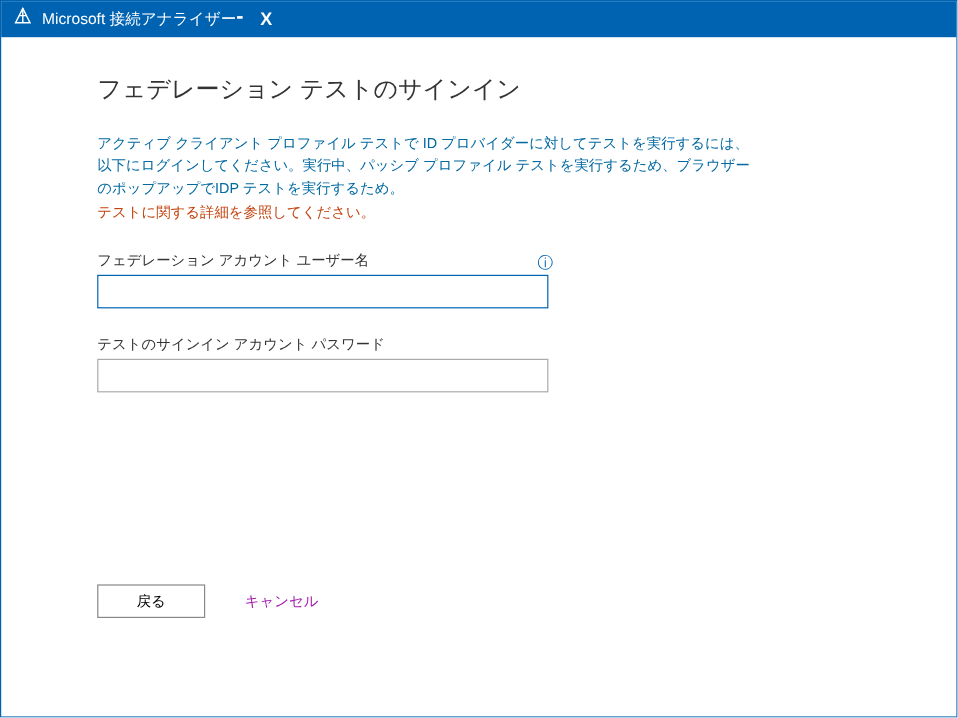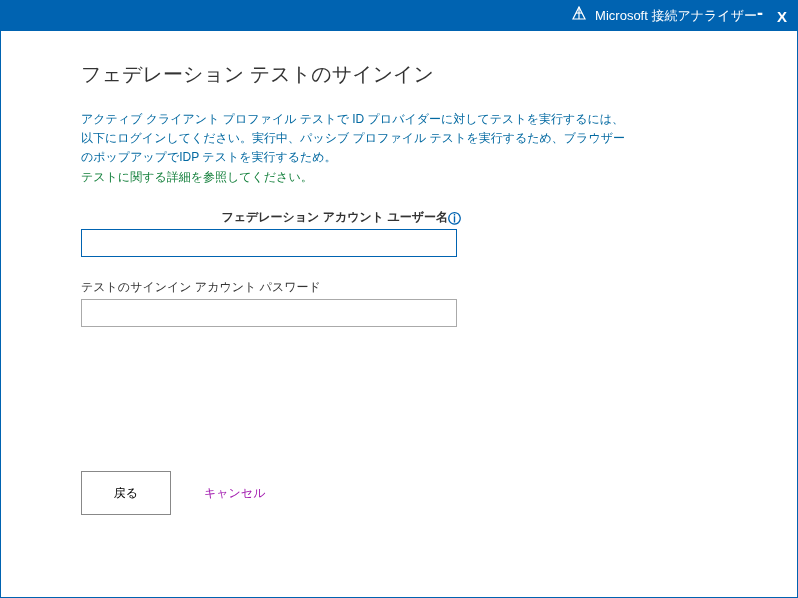--- a/index.html
+++ b/index.html
@@ -21,21 +21,21 @@
       display: flex;
       flex-direction: column;
     }
     .titlebar {
       background: #0063B1;
       color: #fff;
       height: 30px;
       display: flex;
       align-items: center;
       padding: 0 10px;
-      justify-content: flex-end;
+      justify-content: flex-start;
     }
     .titlebar-left {
       display: flex;
       align-items: center;
       gap: 8px;
     }
     .titlebar-left svg {
       width: 16px;
       height: 16px;
     }
@@ -72,34 +72,33 @@
       color: #333;
       font-weight: normal;
       margin-bottom: 22px;
     }
     .description {
       font-size: 12px;
       color: #0369a1;
       line-height: 1.6;
     }
     .link {
-      color: #15803d;
+      color: #c2410c;
       font-size: 12px;
       cursor: pointer;
       line-height: 1.6;
     }
     .field-group {
       margin-top: 22px;
     }
     .field-label-row {
       display: flex;
       align-items: center;
       width: 380px;
-      justify-content: flex-end;
-      font-weight: bold;
+      justify-content: space-between;
     }
     .field-label {
       font-size: 12px;
       color: #333;
       margin-bottom: 3px;
     }
     .info-icon {
       color: #0063B1;
       font-size: 13px;
       cursor: pointer;
@@ -119,21 +118,21 @@
     .button-row {
       position: absolute;
       bottom: 82px;
       left: 80px;
       display: flex;
       align-items: center;
       gap: 15px;
     }
     .nav-btn {
       width: 90px;
-      height: 44px;
+      height: 28px;
       border: 1px solid #888;
       background: #fff;
       font-size: 12px;
       cursor: pointer;
       font-family: inherit;
     }
     .cancel-link {
       color: #a21caf;
       font-size: 12px;
       cursor: pointer;

